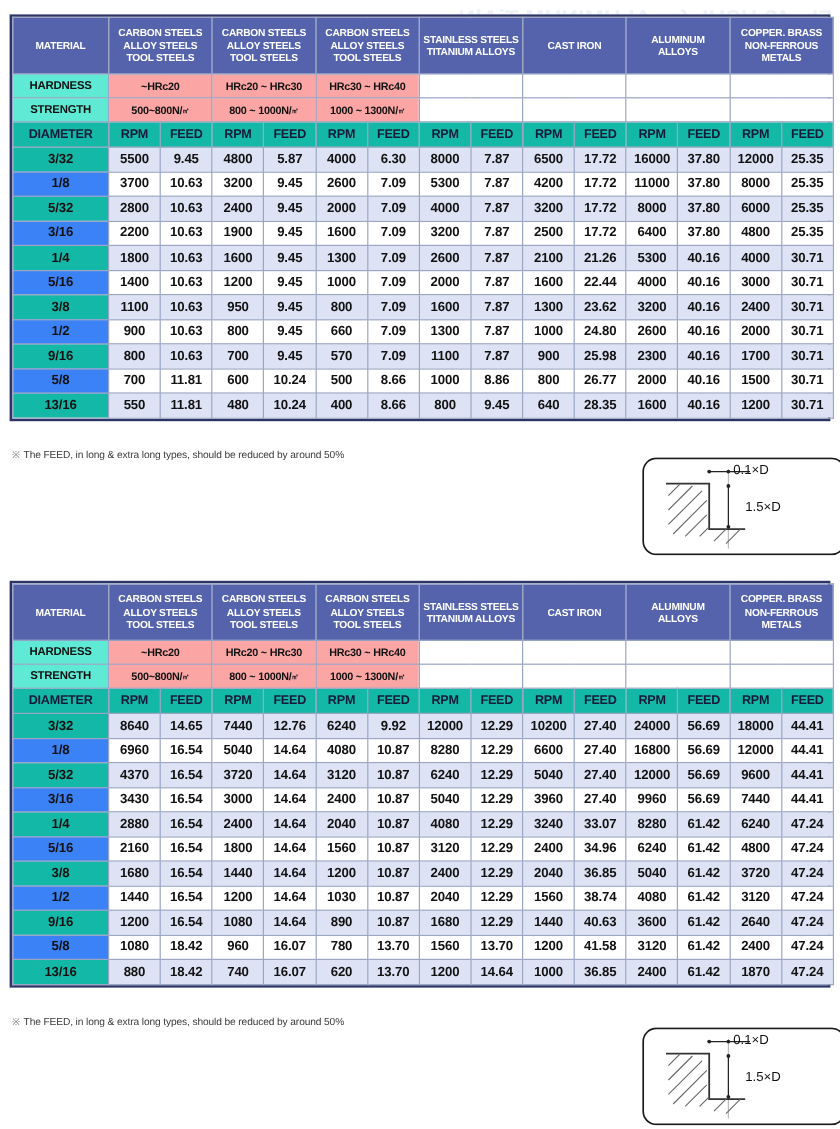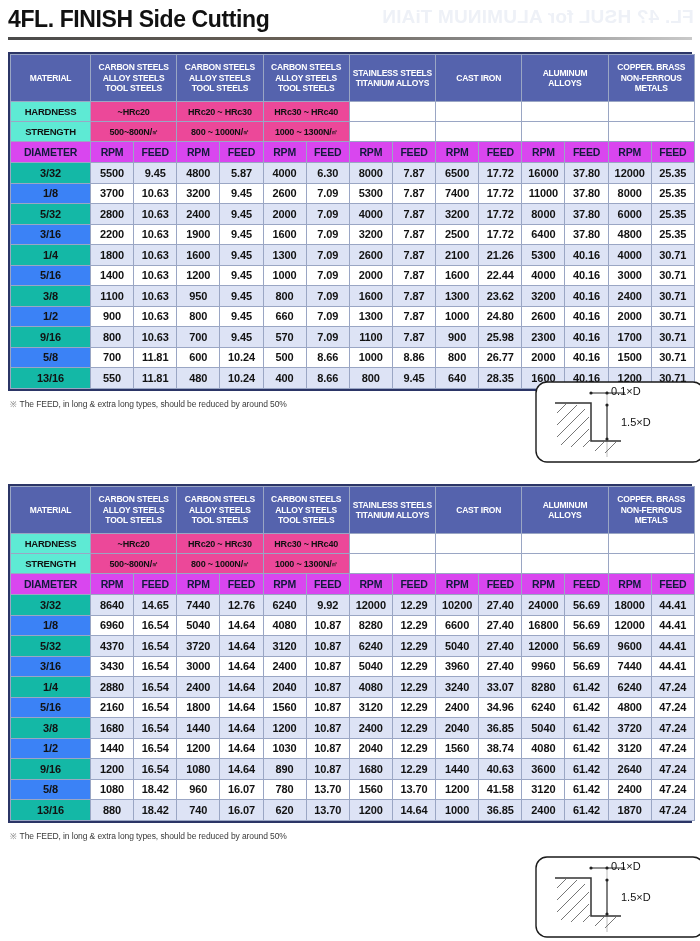--- a/index.html
+++ b/index.html
@@ -88,34 +88,34 @@
     letter-spacing: -.2px;
     border: 1px solid #7f8cc4;
     padding: 1px 1px;
   }
   .hdr th .ln { display: block; white-space: nowrap; }
 
   
   .subrow td {
     height: 19px;
     font-size: 9px;
-    background: #ec4899;
+    background: #fca5a5;
     color: #111111;
     letter-spacing: -.2px;
   }
   .subrow td.lbl {
     background: #5eead4;
     font-size: 9.5px;
   }
   .subrow td.blank { background: #ffffff; }
   .unit { font-size: 6px; vertical-align: 1px; }
 
   
   .colhdr td {
-    background: #d946ef;
+    background: #14b8a6;
     color: #121a3c;
     height: 20px;
     font-size: 10.5px;
     letter-spacing: -.2px;
   }
 
   
   .data td {
     height: 19.5px;
     font-size: 11px;
@@ -126,21 +126,21 @@
     background: #ccd5e2;
     font-size: 11px;
   }
   .data.odd td.val { background: #dde3f5; }
   .data.even td.val { background: #ffffff; }
   .data.odd td.dia { background: #14b8a6; }
   .data.even td.dia { background: #3b82f6; }
 
   
   .footnote {
-    margin: 7px 0 0 10px;
+    margin: 22px 0 0 10px;
     font-size: 8.5px;
     color: #3a3a3a;
     letter-spacing: -.1px;
     white-space: nowrap;
   }
   .footnote .mark {
     display: inline-block;
     margin-right: 3px;
     color: #777777;
     font-size: 8px;
@@ -156,24 +156,20 @@
   .section--one .diagram { top: 381px; }
   .section--two .diagram { top: 384px; }
   .diagram svg { display: block; }
 </style>
 </head>
 <body>
 
 <div class="ghost">FL. 4? HSUL for ALUMINUM  TiAlN</div>
 
 <div class="section section--one">
-  <div class="title-wrap">
-    <h1 class="title">4FL. FINISH Side Cutting</h1>
-    <div class="title-rule"></div>
-  </div>
 
   <div class="table-wrap">
     <table class="spec">
       <colgroup>
         <col style="width:80px">
         <col span="14" style="width:43.14px">
       </colgroup>
       <tbody>
         <tr class="hdr">
           <th rowspan="1">MATERIAL</th>
@@ -269,21 +265,21 @@
           <tr class="data even">
             <td class="dia">1/8</td>
             <td class="val">3700</td>
             <td class="val">10.63</td>
             <td class="val">3200</td>
             <td class="val">9.45</td>
             <td class="val">2600</td>
             <td class="val">7.09</td>
             <td class="val">5300</td>
             <td class="val">7.87</td>
-            <td class="val">7400</td>
+            <td class="val">4200</td>
             <td class="val">17.72</td>
             <td class="val">11000</td>
             <td class="val">37.80</td>
             <td class="val">8000</td>
             <td class="val">25.35</td>
           </tr>
           <tr class="data odd">
             <td class="dia">5/32</td>
             <td class="val">2800</td>
             <td class="val">10.63</td>

